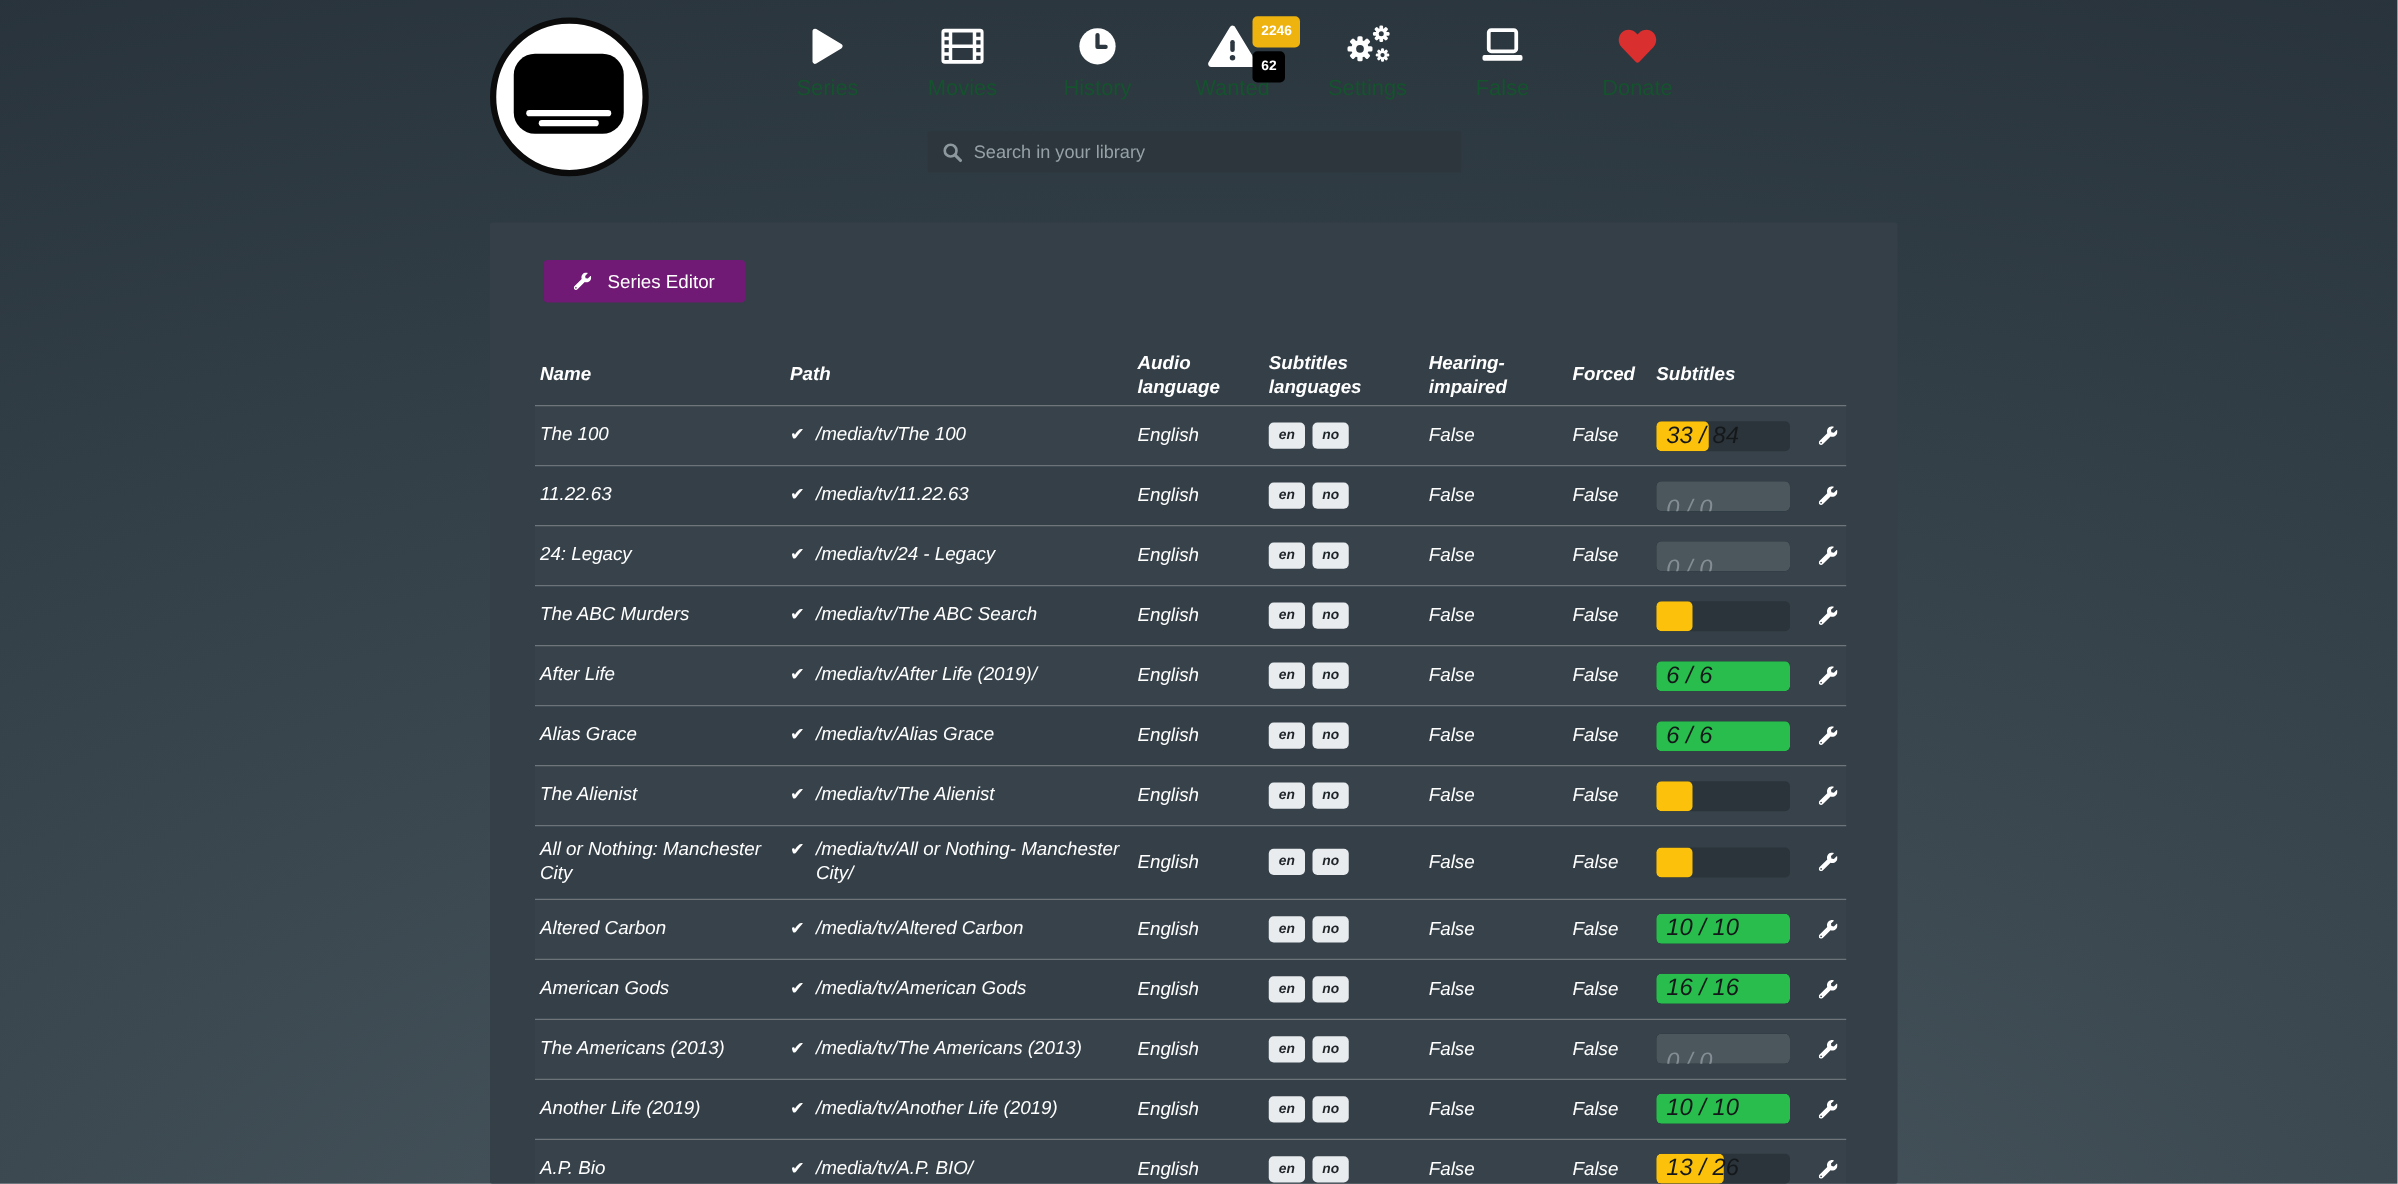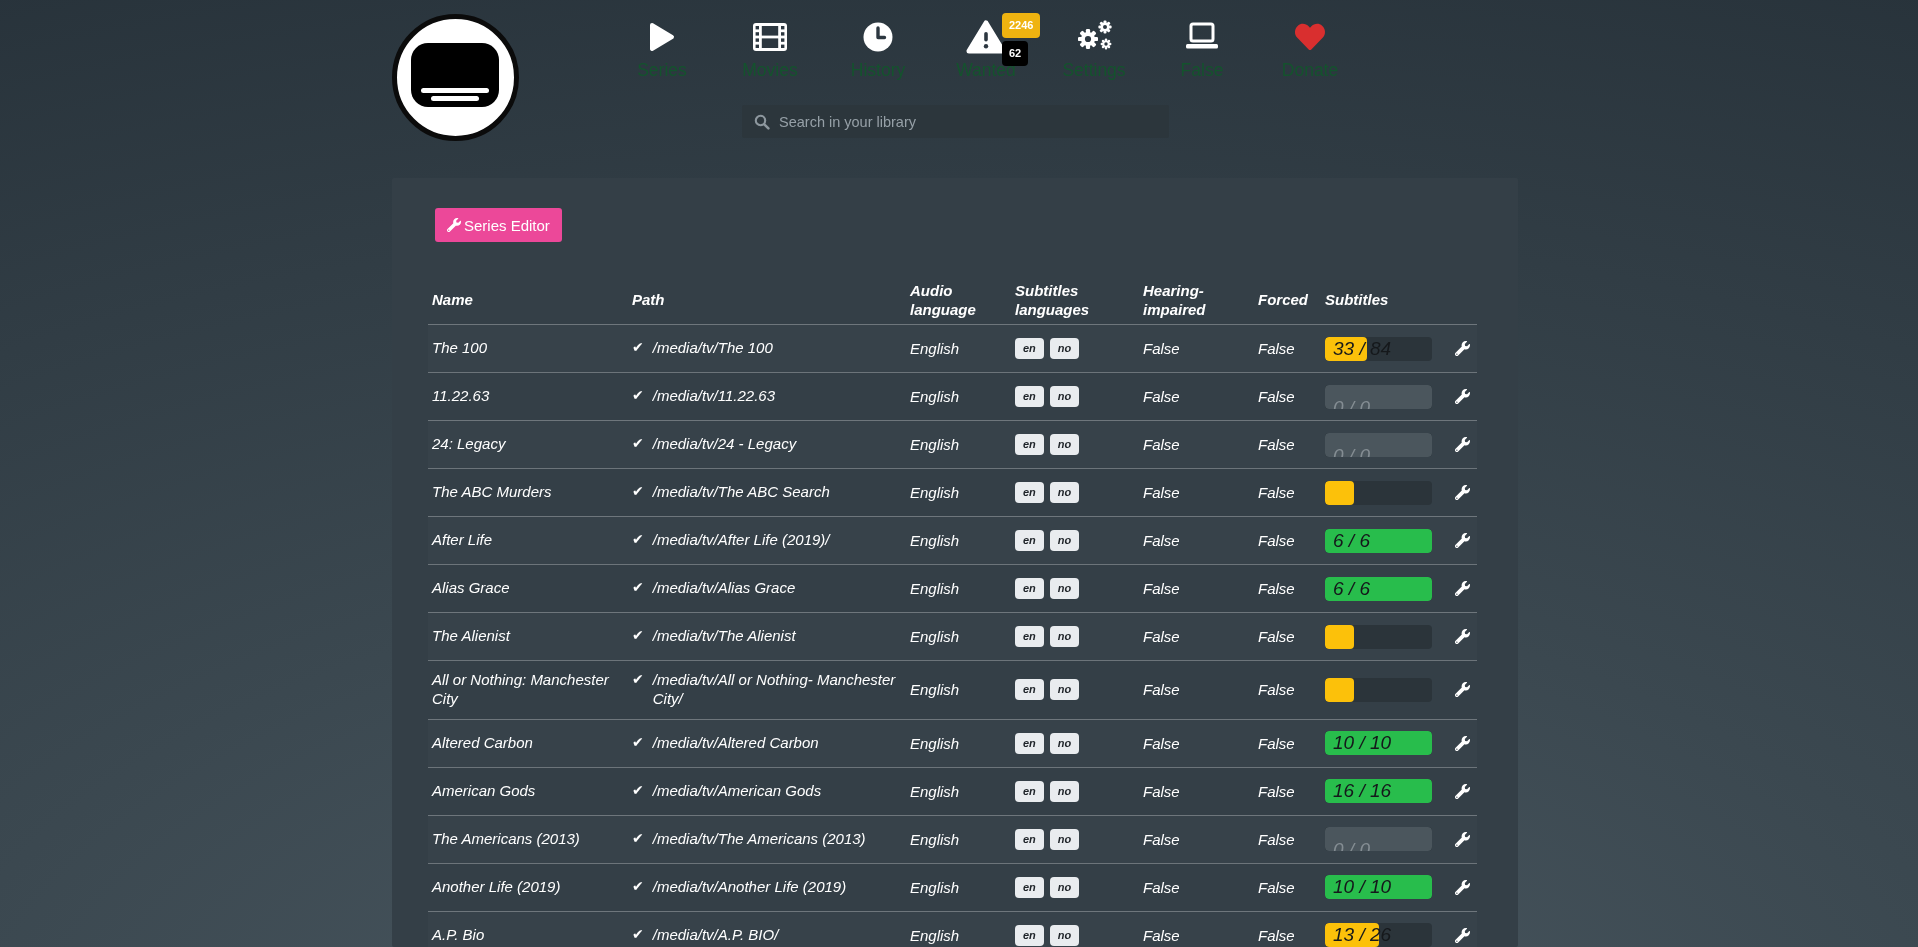--- a/index.html
+++ b/index.html
@@ -47,24 +47,24 @@
     color:#cfd6da; font-size:14.5px; font-family:Liberation Sans, sans-serif;
   }
   .searchbar input::placeholder { color:#96a0a7; }
 
   
   .panel {
     position:absolute; left:392px; top:178px; width:1126px; height:769px;
     background:#343f47; border-radius:2px;
   }
   .editor-btn {
-    position:absolute; left:43px; top:30px; height:34px; padding:0 12px;
-    background:#ec4899; border:none; border-radius:3px; color:#fff;
+    position:absolute; left:43px; top:30px; height:34px; padding:0 24px;
+    background:#701a75; border:none; border-radius:3px; color:#fff;
     font-size:15px; font-family:inherit; display:flex; align-items:center;
-    gap:3px; cursor:pointer;
+    gap:13px; cursor:pointer;
   }
 
   .table { position:absolute; left:36px; top:98px; width:1049px; }
   .thead, .trow { display:flex; align-items:center;font-style:italic; }
   .thead { height:48px; font-weight:bold; font-size:15px; }
   .trow { min-height:48px; padding:10px 0; border-top:1px solid rgba(255,255,255,0.28); font-size:15px; }
   .trow.odd { background:rgba(255,255,255,0.02); }
 
   .cell { flex:0 0 auto; padding-right:8px; }
   .c-name   { width:204px; padding-left:4px; line-height:1.25; }

